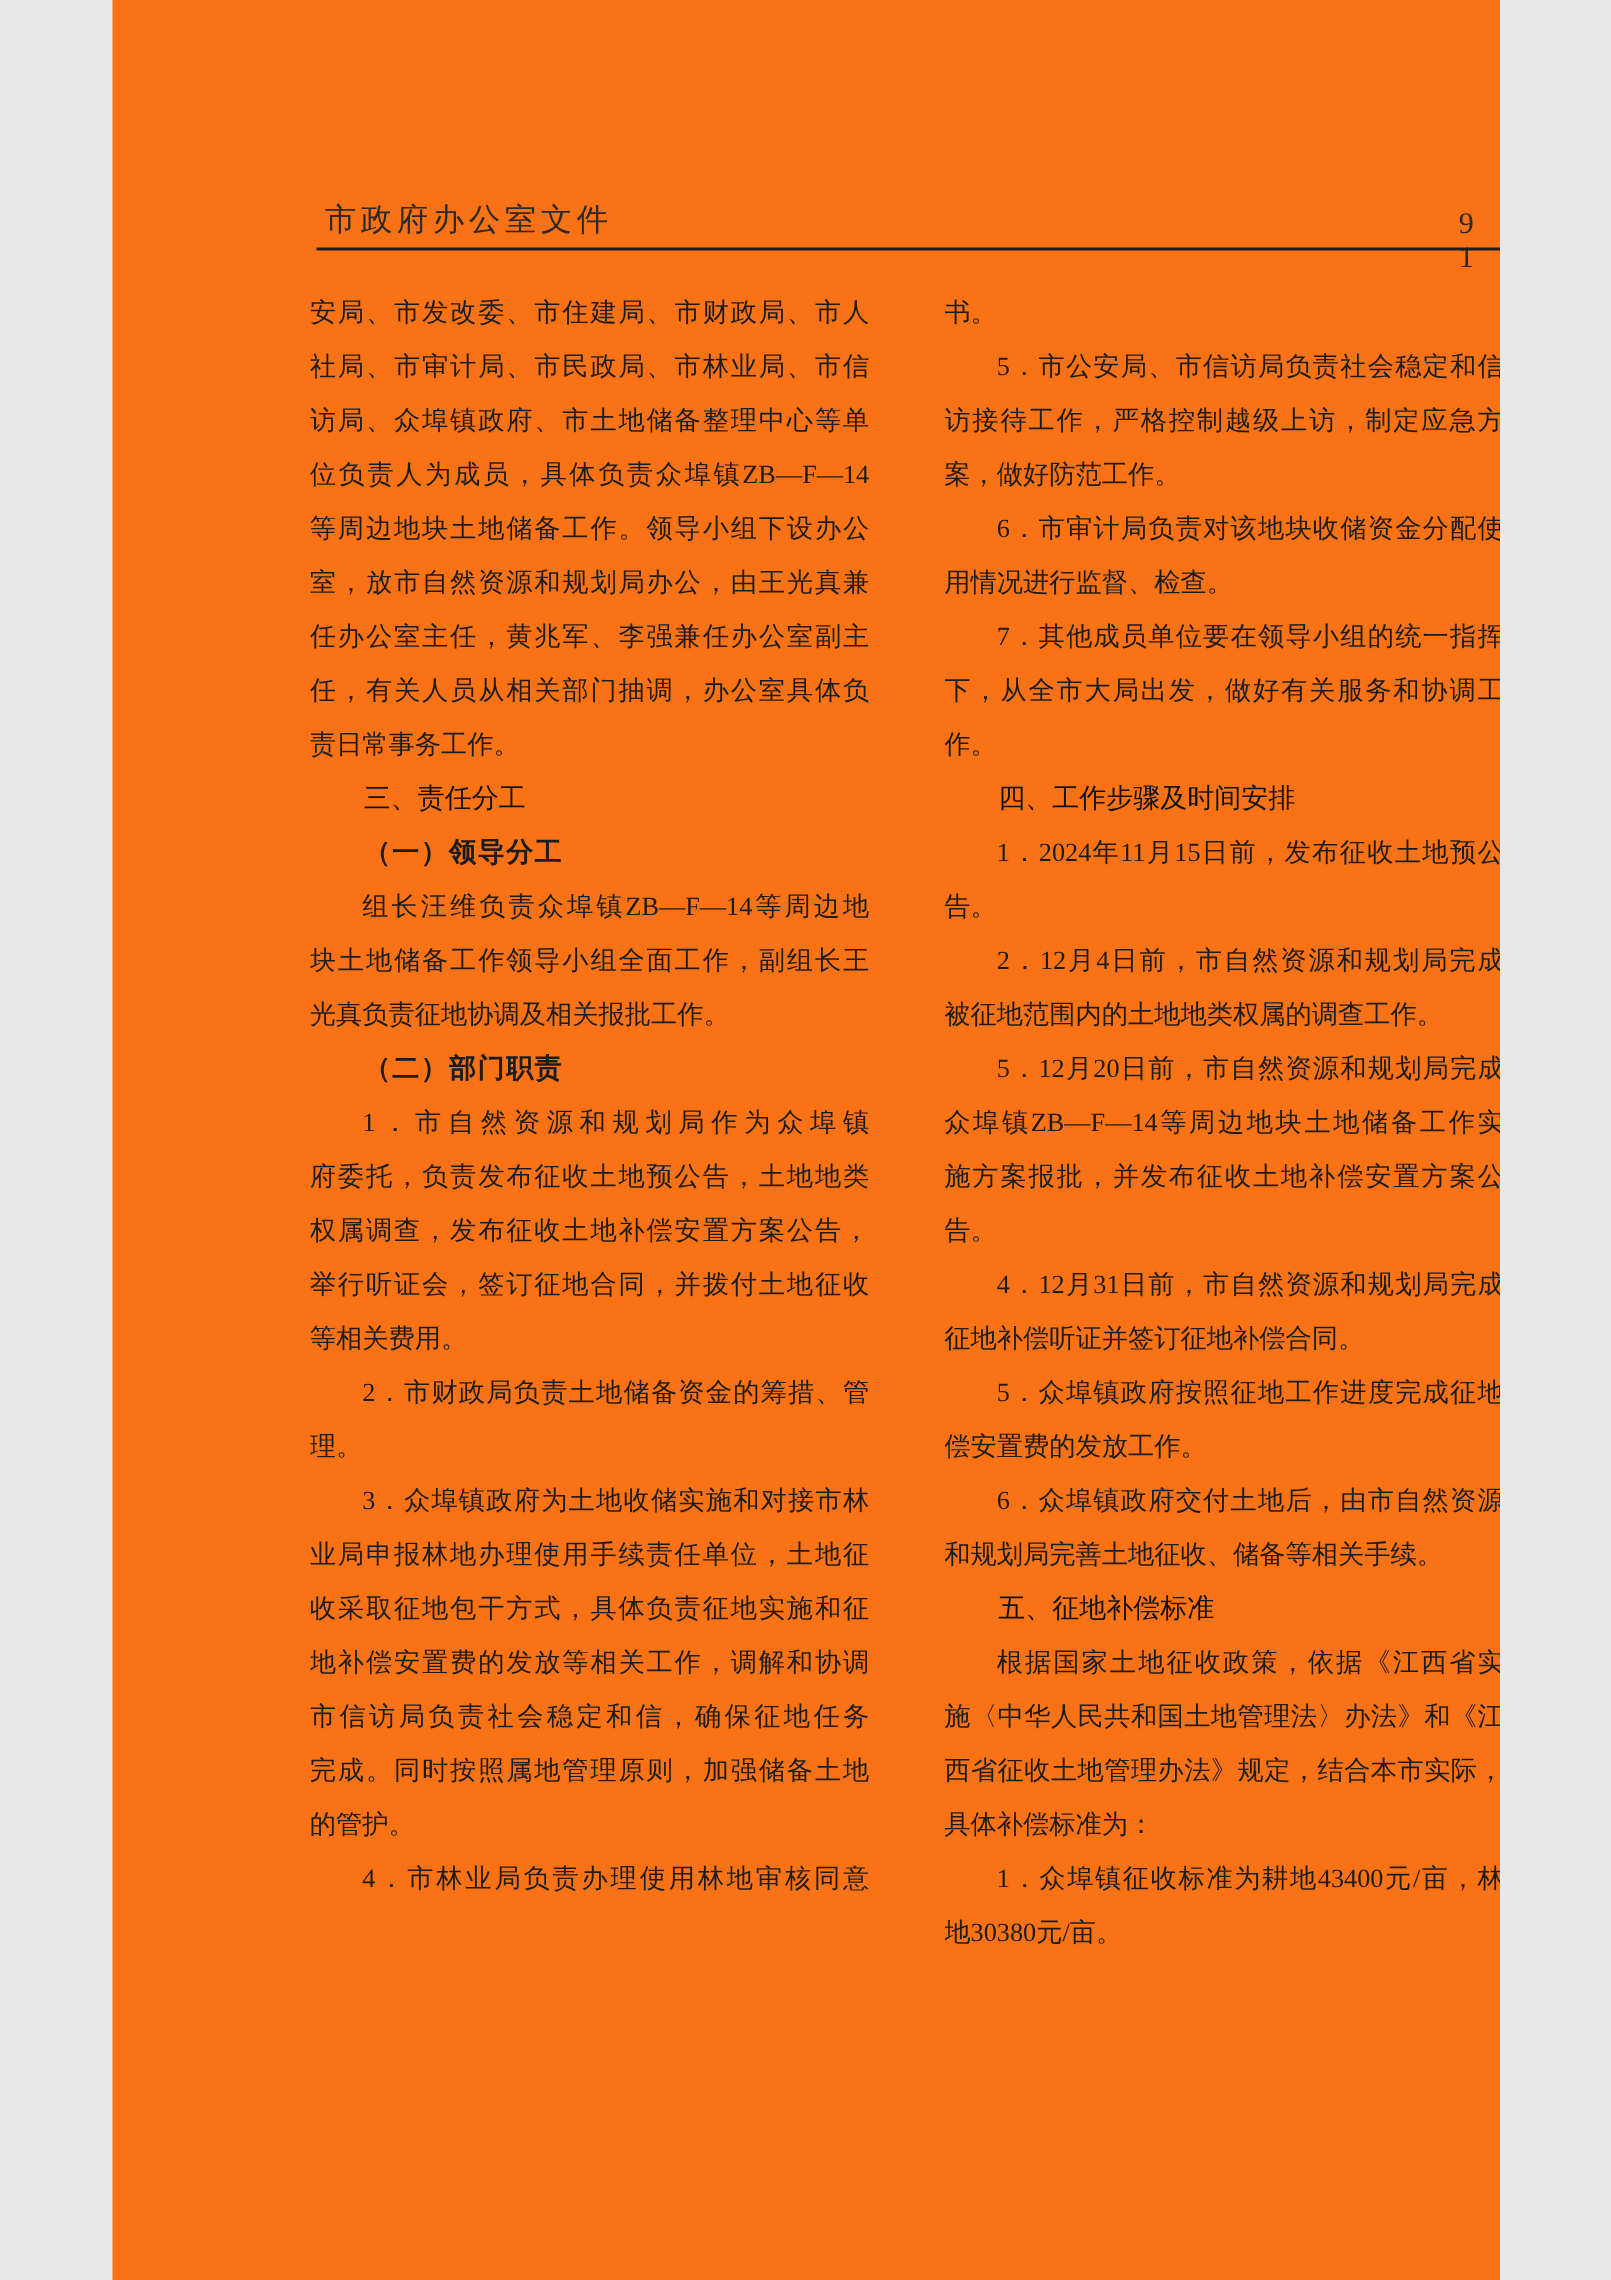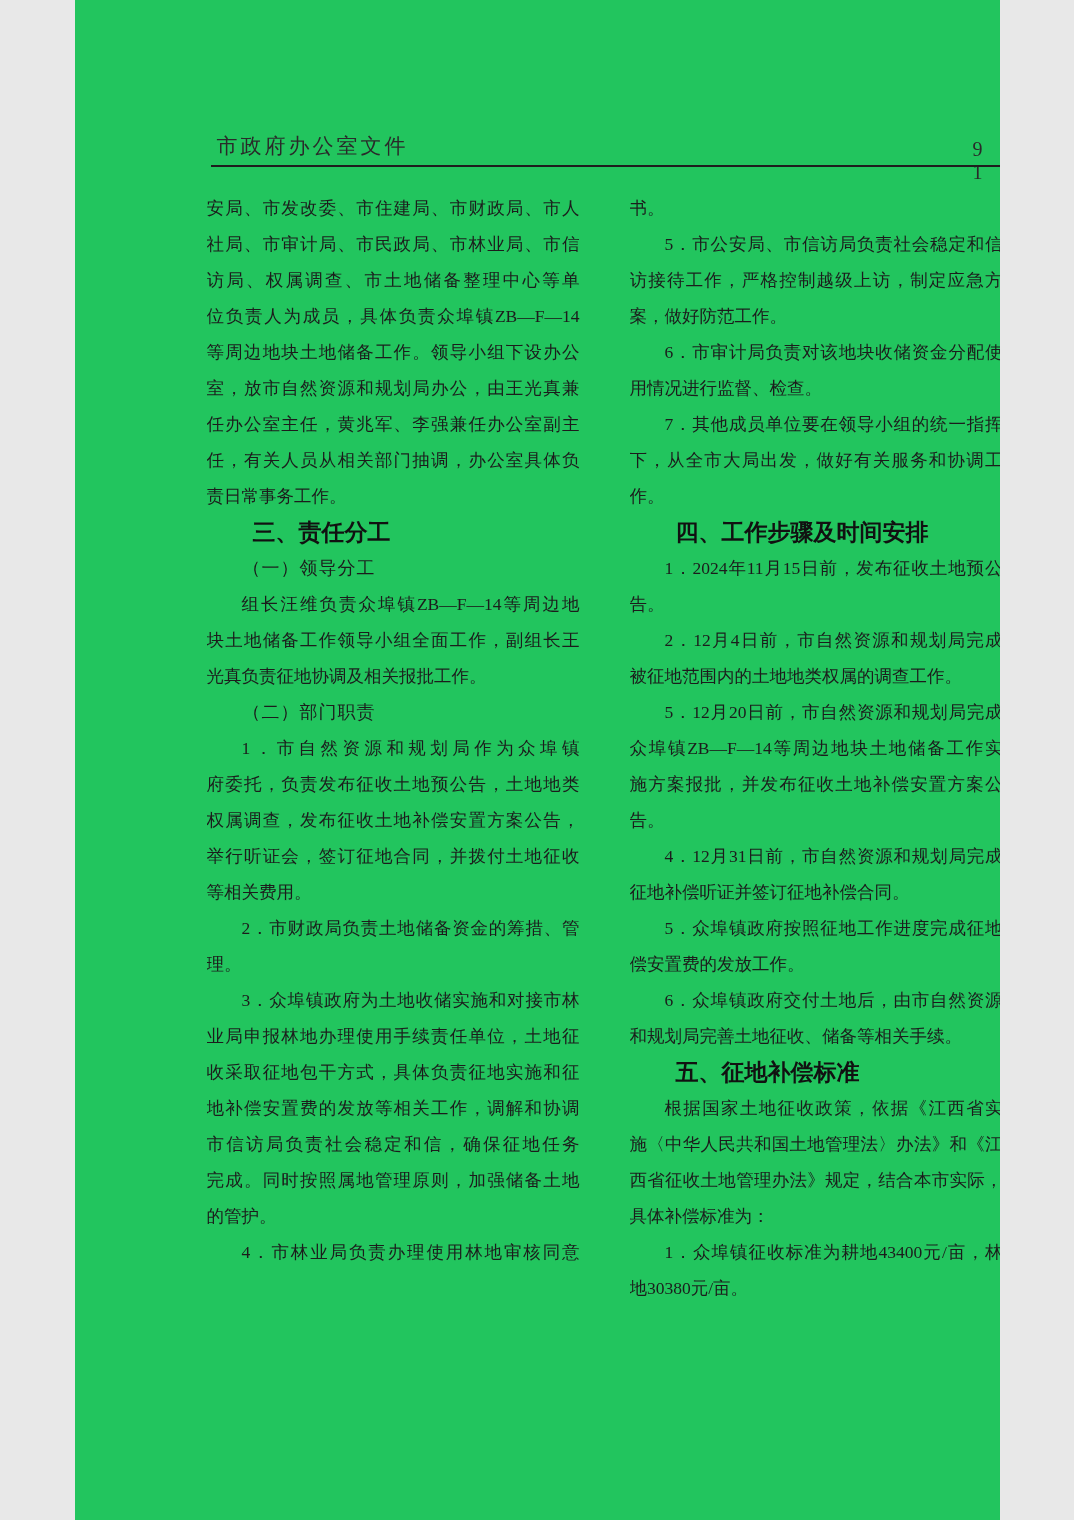--- a/index.html
+++ b/index.html
@@ -1,19 +1,19 @@
 <!DOCTYPE html>
 <html lang="zh"><head>
 <meta charset="utf-8">
 <style>
   html,body{margin:0;padding:0;background:#e8e8e8;}
   .page{
     position:relative;
     width:925px;height:1520px;
-    background:#22c55e;
+    background:#f97316;
     margin:0 auto;
     font-family:"Liberation Serif","DejaVu Serif",serif;
     color:#1c1c1c;
     overflow:hidden;
   }
   .header-title{
     position:absolute;left:142px;top:132px;
     font-size:21px;letter-spacing:3px;color:#2a2a2a;
     font-weight:400;
   }
@@ -36,39 +36,39 @@
     line-height:36px;height:36px;
     text-align:justify;text-align-last:left;
     word-break:break-all;
     overflow:hidden;
     white-space:normal;
   }
   .line.full{text-align-last:justify;}
   .line.indent{text-indent:2em;}
   .line.bold{
     font-family:"Liberation Sans","DejaVu Sans",sans-serif;
-    font-weight:700;font-size:23px;color:#111;
+    font-weight:400;font-size:18px;color:#111;
   }
   .line.kaiti{
-    font-size:18px;letter-spacing:1px;
+    font-size:18px;letter-spacing:1px;font-weight:bold;
   }
 </style>
 </head>
 <body>
 
 <div class="page">
   <div class="header-title">市政府办公室文件</div>
   <div class="page-number">9 1</div>
   <div class="header-rule"></div>
 
   <div class="columns">
     <div class="col" id="col-left">
         <div class="line full">安局、市发改委、市住建局、市财政局、市人</div>
         <div class="line full">社局、市审计局、市民政局、市林业局、市信</div>
-        <div class="line full">访局、权属调查、市土地储备整理中心等单</div>
+        <div class="line full">访局、众埠镇政府、市土地储备整理中心等单</div>
         <div class="line full">位负责人为成员，具体负责众埠镇ZB—F—14</div>
         <div class="line full">等周边地块土地储备工作。领导小组下设办公</div>
         <div class="line full">室，放市自然资源和规划局办公，由王光真兼</div>
         <div class="line full">任办公室主任，黄兆军、李强兼任办公室副主</div>
         <div class="line full">任，有关人员从相关部门抽调，办公室具体负</div>
         <div class="line">责日常事务工作。</div>
         <div class="line indent bold">三、责任分工</div>
         <div class="line indent kaiti">（一）领导分工</div>
         <div class="line full indent">组长汪维负责众埠镇ZB—F—14等周边地</div>
         <div class="line full">块土地储备工作领导小组全面工作，副组长王</div>

